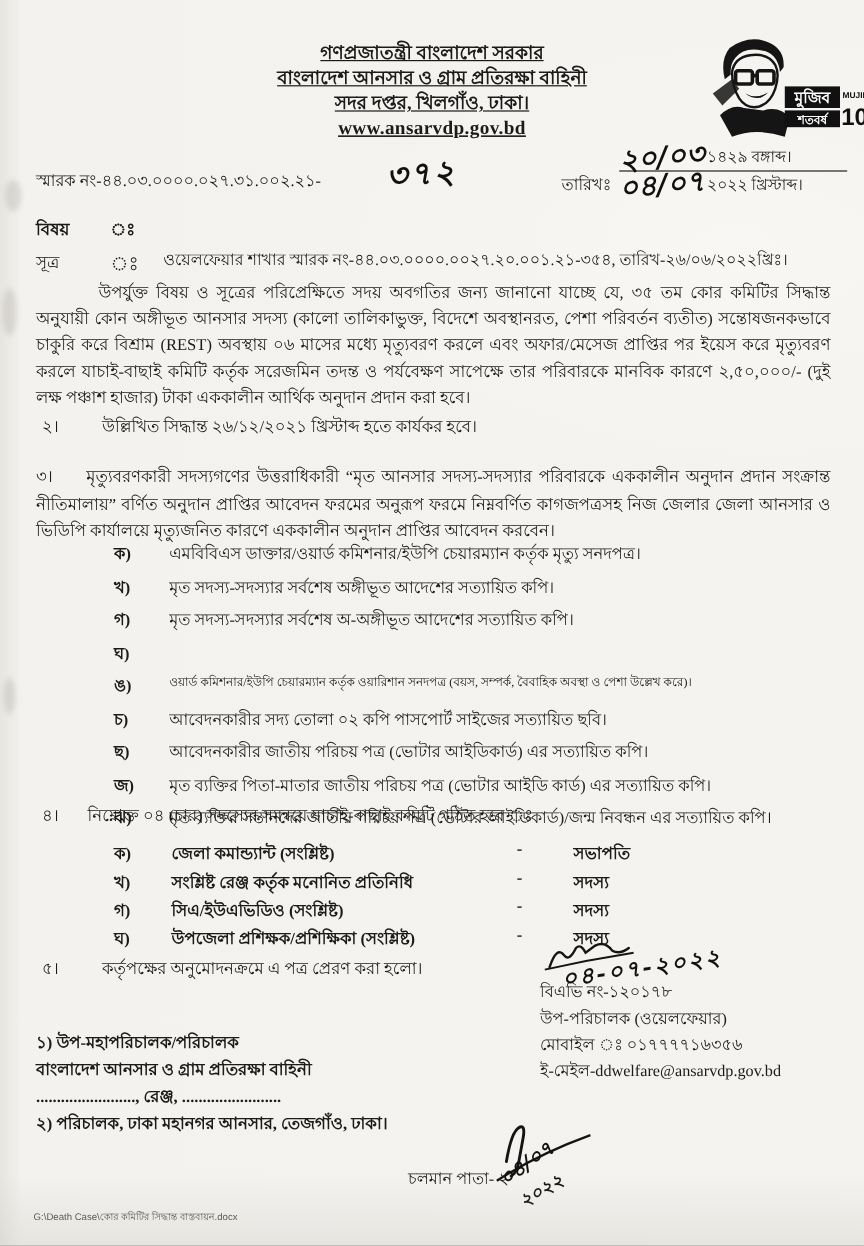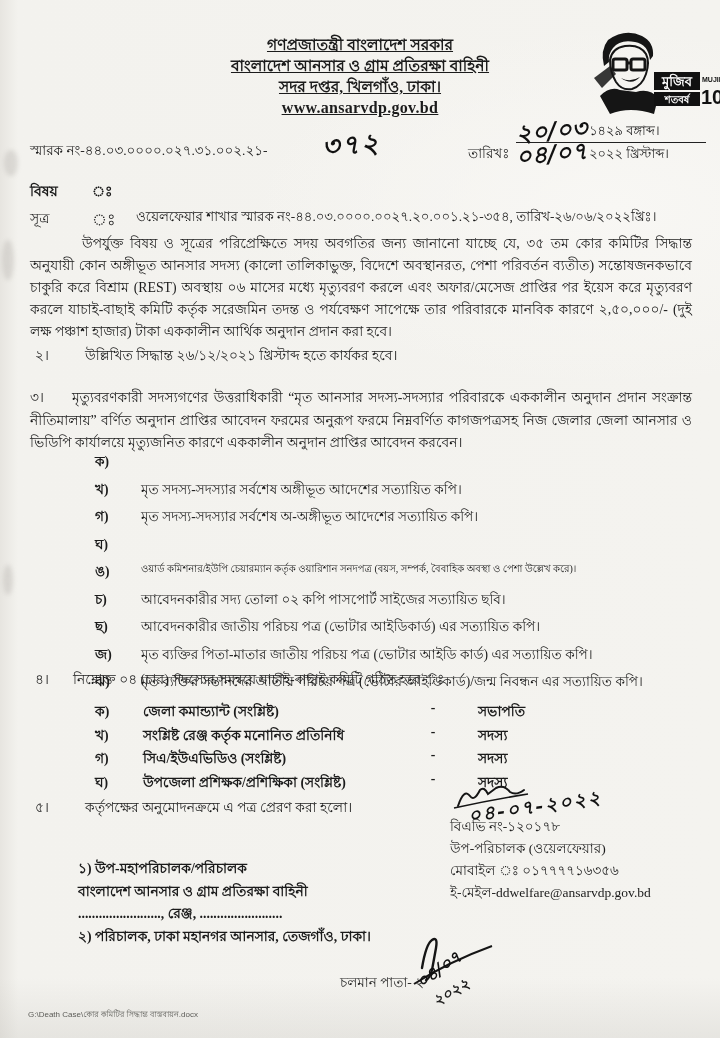--- a/index.html
+++ b/index.html
@@ -73,21 +73,21 @@
   
   .p5{left:35px;top:796px;width:660px;font-size:13.8px;}
   .p5 .num{display:inline-block;width:50px;}
   
   .sig{left:450px;top:784px;width:258px;}
   .sigScribble{position:relative;height:32px;}
   .sigDate{font-size:19px;transform:rotate(-8deg);display:inline-block;margin-left:10px;letter-spacing:2px;}
   .sigLines{font-size:13.5px;line-height:22px;}
   .sigLines .nm{font-weight:700;}
   
-  .dist{left:30px;top:858px;width:400px;font-size:13.8px;line-height:22.5px;font-weight:700;margin-left:48px;}
+  .dist{left:30px;top:858px;width:400px;font-size:13.8px;line-height:22.5px;font-weight:700;}
   
   .cont{left:340px;top:972px;font-size:13.5px;}
   .contSig{left:408px;top:938px;}
   .contHand1{font-size:17px;transform:rotate(-35deg);display:inline-block;}
   .contHand2{font-size:15px;transform:rotate(-30deg);display:inline-block;margin-left:-6px;margin-top:10px;}
   .fpath{left:28px;top:1008px;font-size:8px;color:#4a4a46;font-family:"Liberation Sans","DejaVu Sans",sans-serif;}
   
   .logo{left:580px;top:26px;width:140px;height:100px;}
   
   .smudge{position:absolute;background:rgba(120,118,112,.18);border-radius:50%;filter:blur(2px);}
@@ -165,20 +165,21 @@
     <span class="num">২।</span><span>উল্লিখিত সিদ্ধান্ত ২৬/১২/২০২১ খ্রিস্টাব্দ হতে কার্যকর হবে।</span>
   </div>
 
   <div class="abs p3">
     <span class="num">৩।</span><span>মৃত্যুবরণকারী সদস্যগণের উত্তরাধিকারী “মৃত আনসার সদস্য-সদস্যার পরিবারকে এককালীন অনুদান প্রদান সংক্রান্ত নীতিমালায়” বর্ণিত অনুদান প্রাপ্তির আবেদন ফরমের অনুরূপ ফরমে নিম্নবর্ণিত কাগজপত্রসহ নিজ জেলার জেলা আনসার ও ভিডিপি কার্যালয়ে মৃত্যুজনিত কারণে এককালীন অনুদান প্রাপ্তির আবেদন করবেন।</span>
   </div>
 
   <div class="abs docs">
     <div class="docrow">
         <span class="l">ক)</span>
+        <span class="t">এমবিবিএস ডাক্তার/ওয়ার্ড কমিশনার/ইউপি চেয়ারম্যান কর্তৃক মৃত্যু সনদপত্র।</span>
       </div>
     <div class="docrow">
         <span class="l">খ)</span>
         <span class="t">মৃত সদস্য-সদস্যার সর্বশেষ অঙ্গীভূত আদেশের সত্যায়িত কপি।</span>
       </div>
     <div class="docrow">
         <span class="l">গ)</span>
         <span class="t">মৃত সদস্য-সদস্যার সর্বশেষ অ-অঙ্গীভূত আদেশের সত্যায়িত কপি।</span>
       </div>
     <div class="docrow">

